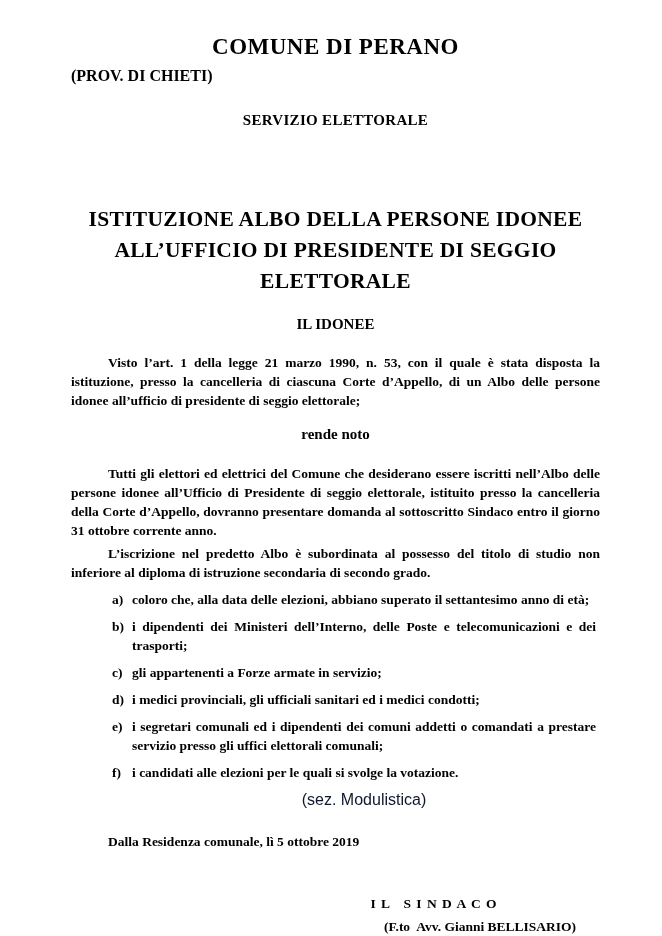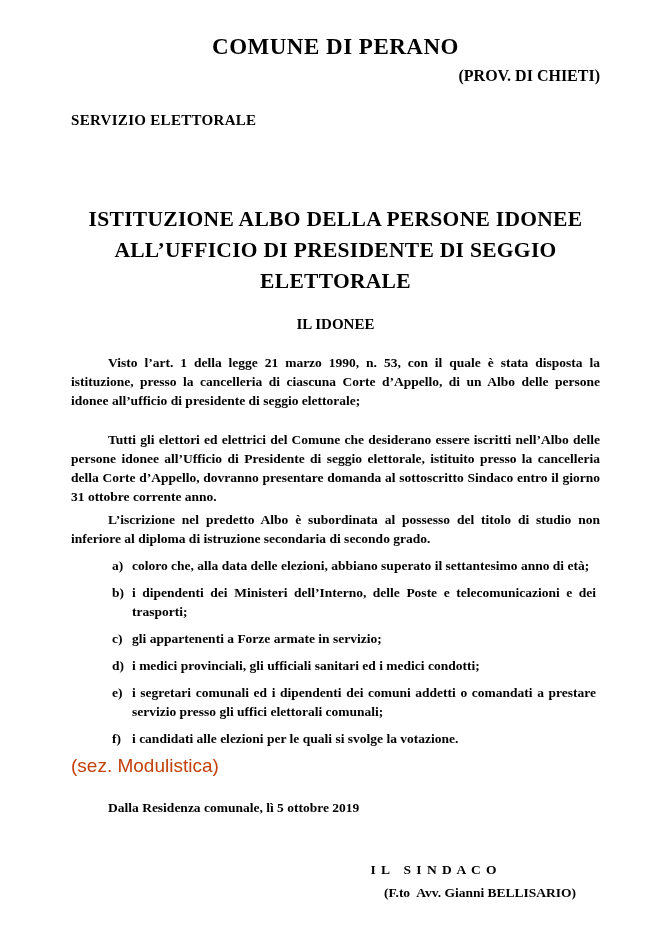--- a/index.html
+++ b/index.html
@@ -21,26 +21,27 @@
   }
   .municipality {
     margin-top: 6px;
     text-align: center;
     font-size: 23px;
     line-height: 1.15;
     letter-spacing: 0.5px;
   }
   .province {
     margin-top: 3px;
-    text-align: right;
+    text-align: left;
     font-size: 16px;
     line-height: 1.15;
   }
   .office {
     margin-top: 21px;
+    text-align: center;
     font-size: 15px;
     line-height: 1.2;
     letter-spacing: 0.3px;
   }
   .main-title {
     margin-top: 71px;
     text-align: center;
     font-size: 21.5px;
     line-height: 31px;
     letter-spacing: 0.3px;
@@ -76,26 +77,26 @@
   .exclusion-marker {
     flex: 0 0 20px;
   }
   .exclusion-text {
     flex: 1 1 auto;
     text-align: justify;
   }
   .side-note {
     margin-top: 1px;
     margin-right: -57px;
-    text-align: left;
+    text-align: center;
     font-family: "Liberation Sans", "DejaVu Sans", sans-serif;
     font-weight: normal;
-    font-size: 19px;
+    font-size: 16px;
     line-height: 18px;
-    color: #c2410c;
+    color: #0f172a;
   }
   .closing { margin-top: 1px; }
   .dateline {
     margin-top: 19px;
     font-size: 13.5px;
     line-height: 19px;
     text-indent: 37px;
   }
   .signature-block {
     margin-top: 37px;
@@ -117,20 +118,21 @@
     <h1 class="municipality">COMUNE DI PERANO</h1>
     <div class="province">(PROV. DI CHIETI)</div>
     <div class="office">SERVIZIO ELETTORALE</div>
 
     <h2 class="main-title">ISTITUZIONE ALBO DELLA PERSONE IDONEE ALL’UFFICIO DI PRESIDENTE DI SEGGIO ELETTORALE</h2>
 
     <h3 class="subtitle">IL IDONEE</h3>
 
     <p class="body-text indent premise-1">Visto l’art. 1 della legge 21 marzo 1990, n. 53, con il quale è stata disposta la istituzione, presso la cancelleria di ciascuna Corte d’Appello, di un Albo delle persone idonee all’ufficio di presidente di seggio elettorale;</p>
 
+    <div class="rende-noto">rende noto</div>
 
     <p class="body-text indent para-first">Tutti gli elettori ed elettrici del Comune che desiderano essere iscritti nell’Albo delle persone idonee all’Ufficio di Presidente di seggio elettorale, istituito presso la cancelleria della Corte d’Appello, dovranno presentare domanda al sottoscritto Sindaco entro il giorno 31 ottobre corrente anno.</p>
     <p class="body-text indent">L’iscrizione nel predetto Albo è subordinata al possesso del titolo di studio non inferiore al diploma di istruzione secondaria di secondo grado.</p>
 
     <ul class="exclusion-list">
       <li class="exclusion-item">
         <span class="exclusion-marker">a)</span>
         <span class="exclusion-text">coloro che, alla data delle elezioni, abbiano superato il settantesimo anno di età;</span>
       </li>
       <li class="exclusion-item">

